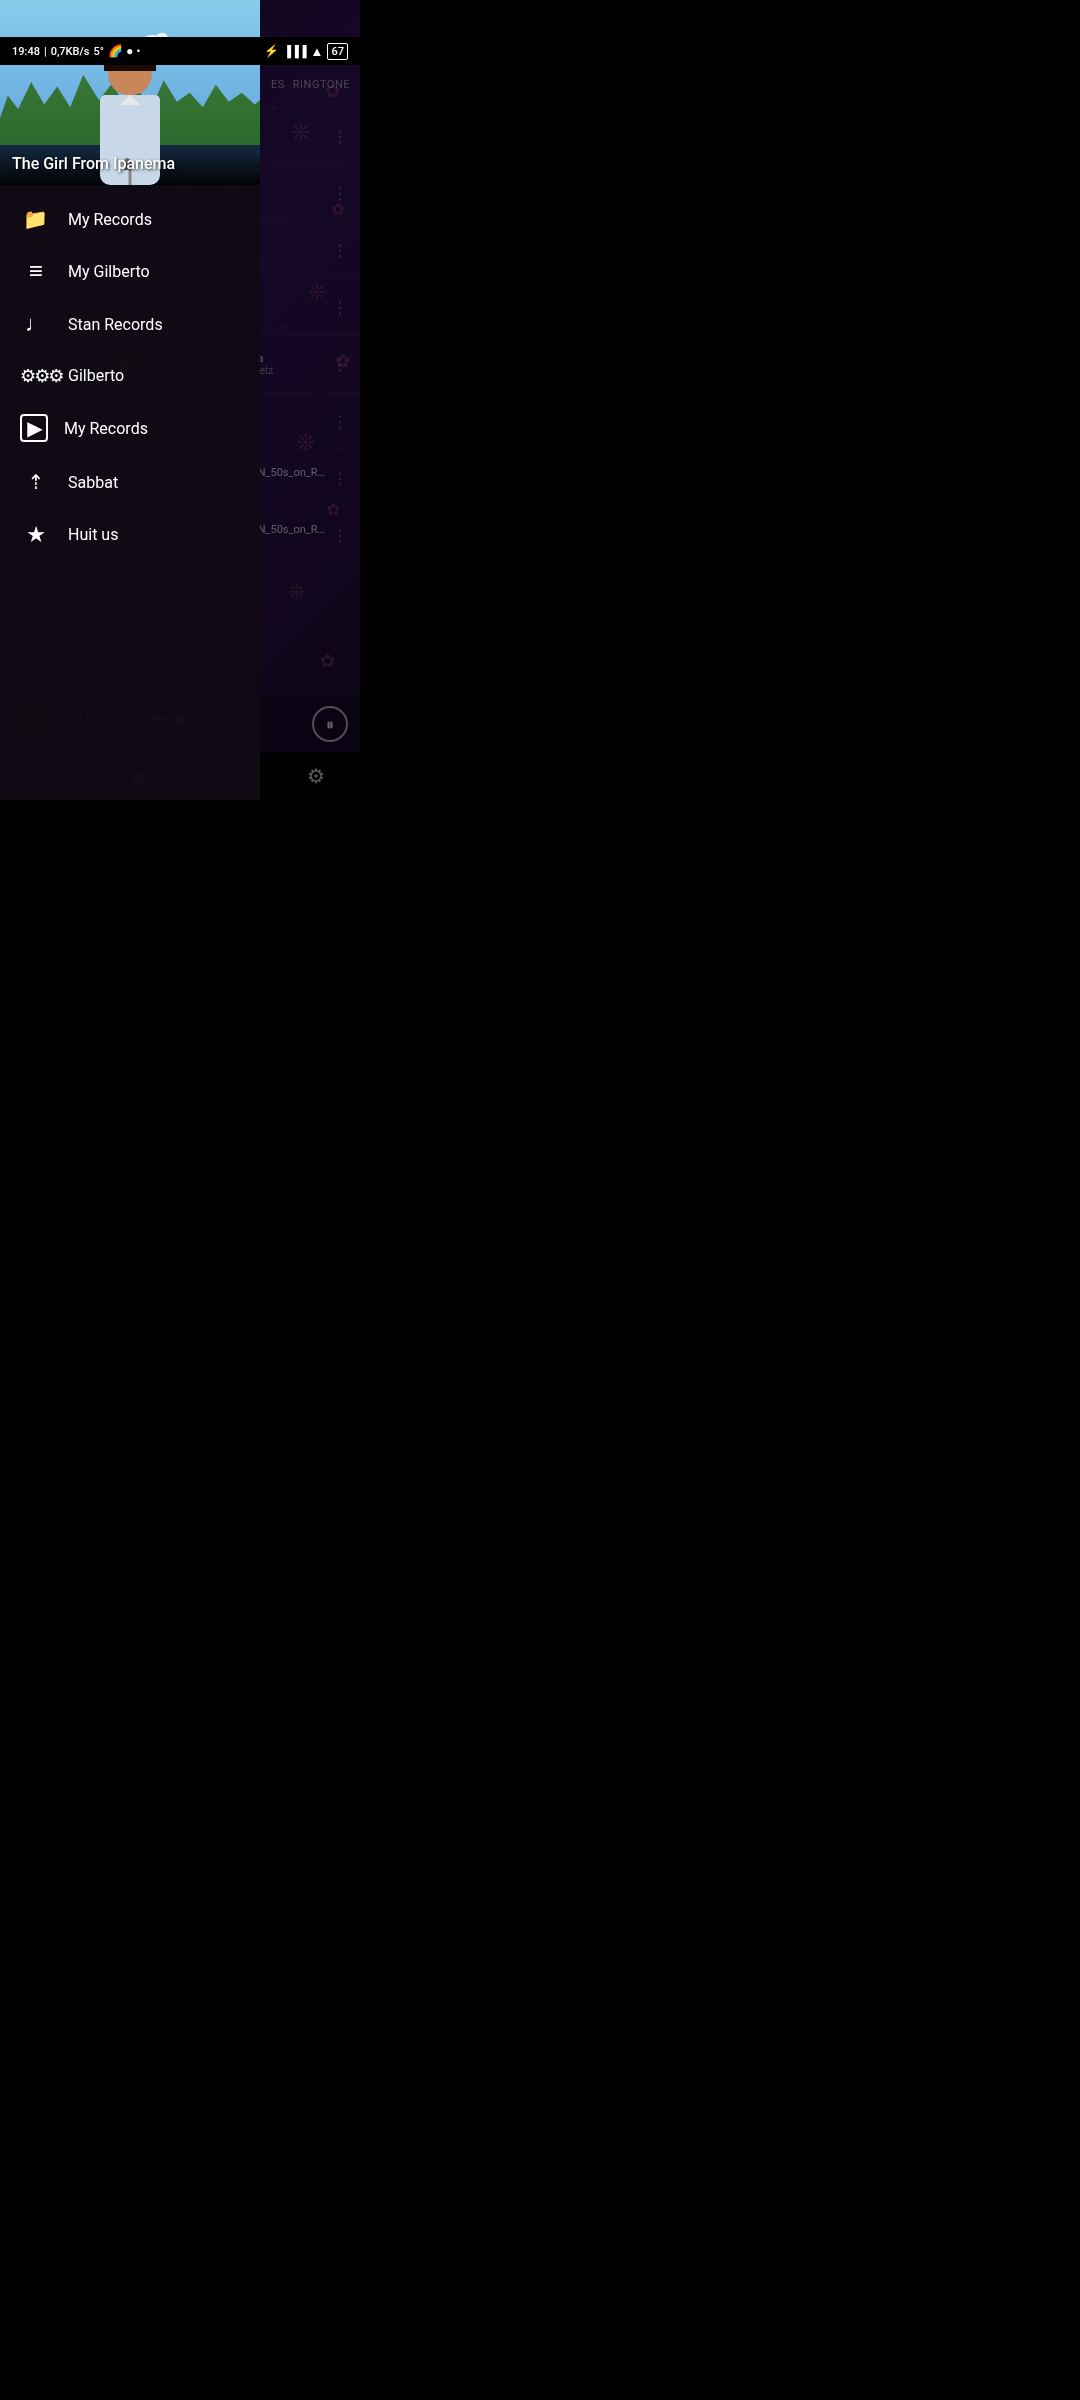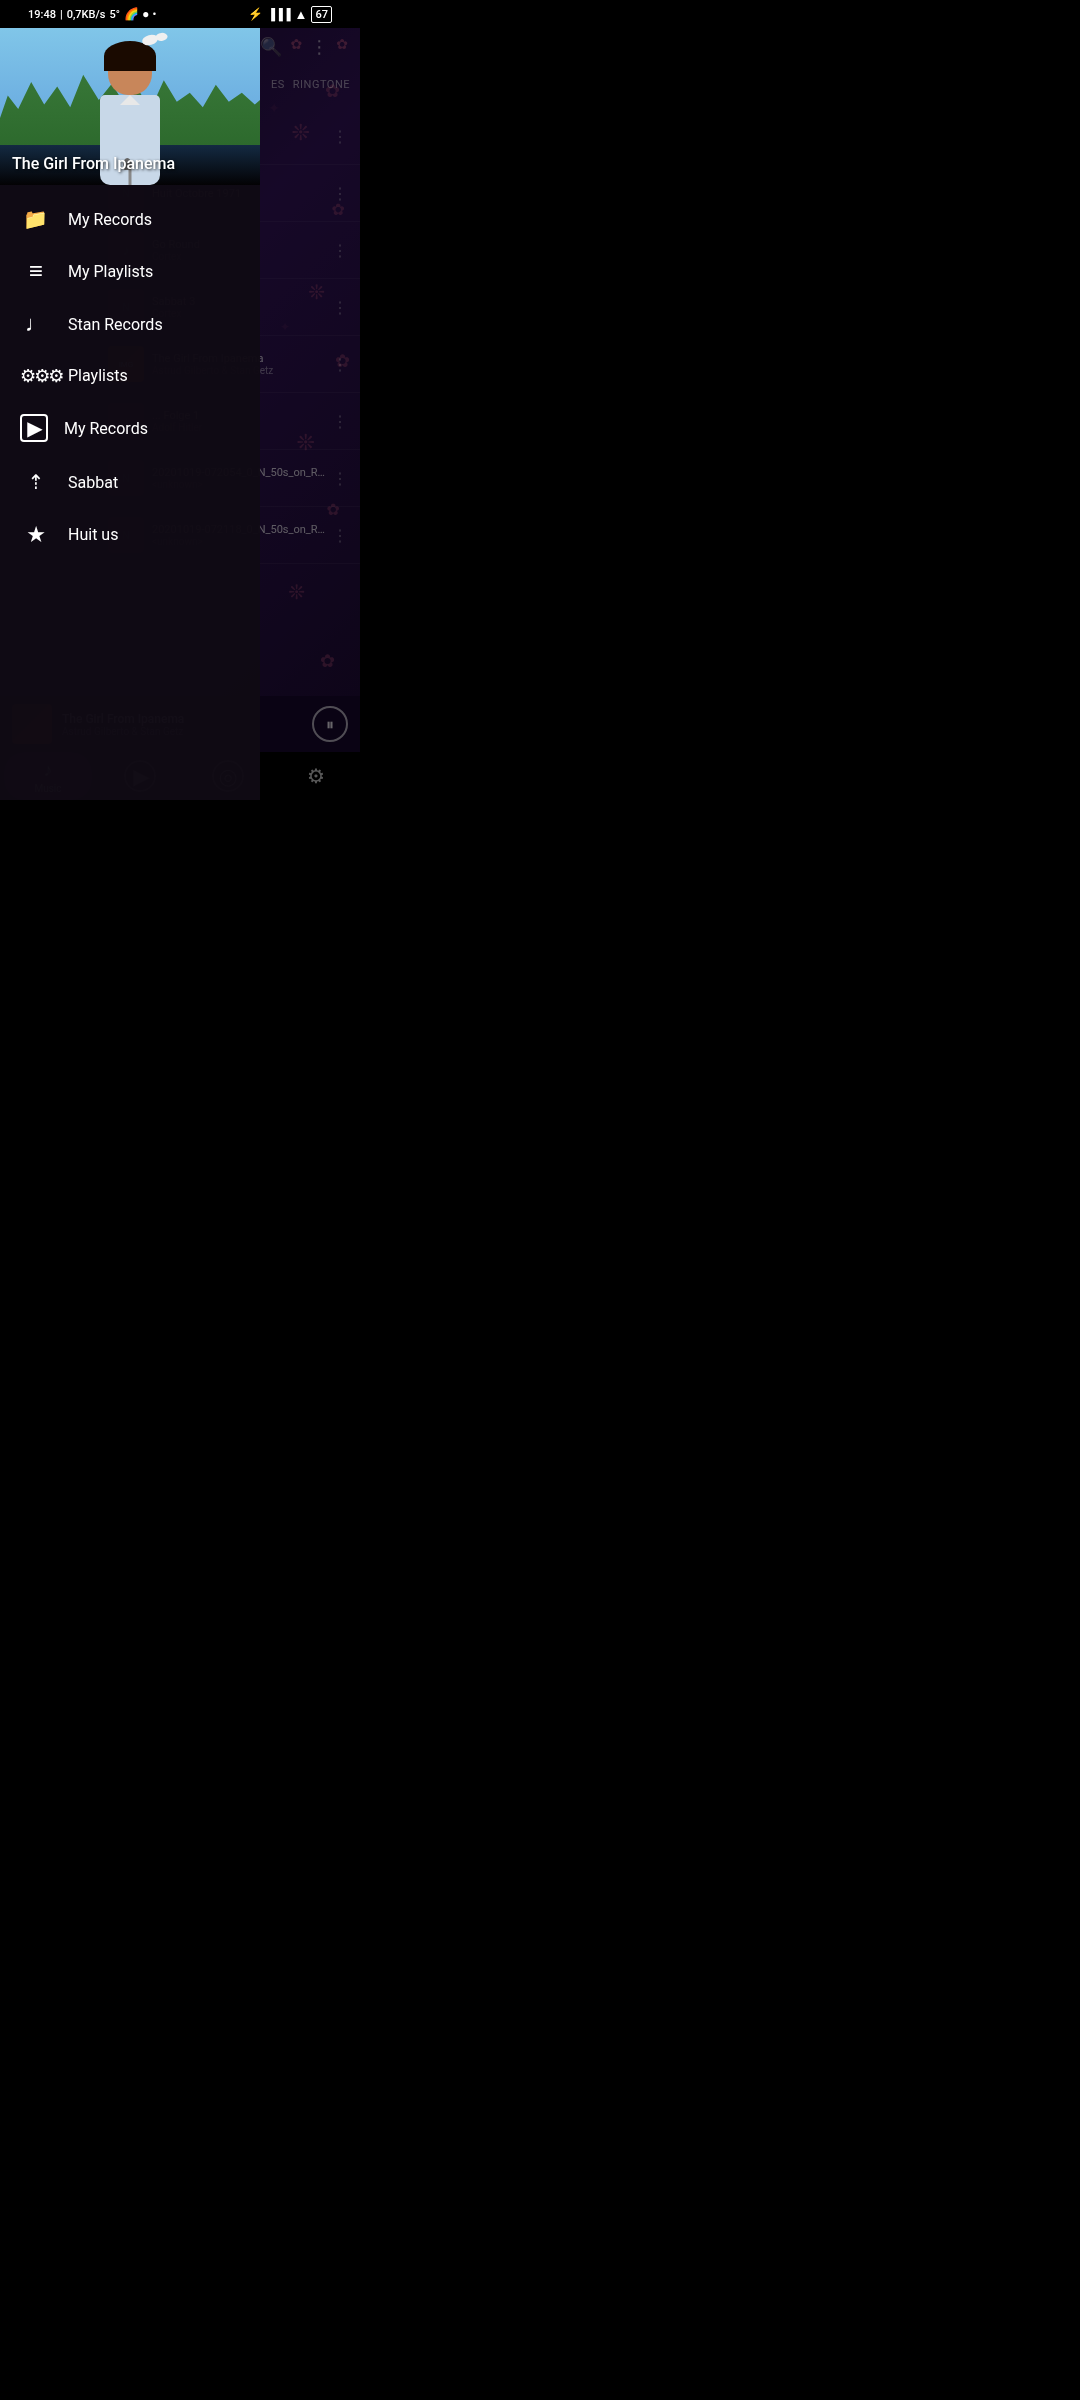--- a/index.html
+++ b/index.html
@@ -12,28 +12,29 @@
       font-family: 'Roboto', Arial, sans-serif;
       overflow: hidden;
       position: relative;
     }
 
     
     .status-bar {
       display: flex;
       justify-content: space-between;
       align-items: center;
-      padding: 6px 28px;
+      padding: 6px 12px;
       background: #000;
       color: #fff;
       font-size: 11px;
       font-weight: 500;
       height: 28px;
       position: relative;
       z-index: 100;
+      margin-top: 37px;
     }
     .status-left { display: flex; align-items: center; gap: 4px; }
     .status-right { display: flex; align-items: center; gap: 4px; }
 
     
     .bg-container {
       position: absolute;
       top: 0; left: 0; right: 0; bottom: 0;
       background: linear-gradient(135deg, #1a0a2e 0%, #2d1150 40%, #1a0a2e 100%);
       z-index: 0;
@@ -548,31 +549,31 @@
 
   <div class="drawer-menu">
 
     <div class="drawer-item">
       <div class="drawer-item-icon">📁</div>
       <div class="drawer-item-label">My Records</div>
     </div>
 
     <div class="drawer-item">
       <div class="drawer-item-icon" style="font-size:24px; line-height:1;">≡</div>
-      <div class="drawer-item-label">My Playlists</div>
+      <div class="drawer-item-label">My Gilberto</div>
     </div>
 
     <div class="drawer-item">
       <div class="drawer-item-icon" style="font-size:22px;">♩</div>
       <div class="drawer-item-label">Stan Records</div>
     </div>
 
     <div class="drawer-item">
       <div class="drawer-item-icon" style="font-size:18px; letter-spacing:-2px;">⚙⚙⚙</div>
-      <div class="drawer-item-label">Playlists</div>
+      <div class="drawer-item-label">Gilberto</div>
     </div>
 
     <div class="drawer-item">
       <div class="drawer-item-icon" style="font-size:20px; border:2px solid #fff; border-radius:4px; width:28px; height:28px; display:flex; align-items:center; justify-content:center; padding-left:2px;">▶</div>
       <div class="drawer-item-label">My Records</div>
     </div>
 
     <div class="drawer-item">
       <div class="drawer-item-icon" style="font-size:20px;">⇡</div>
       <div class="drawer-item-label">Sabbat</div>

